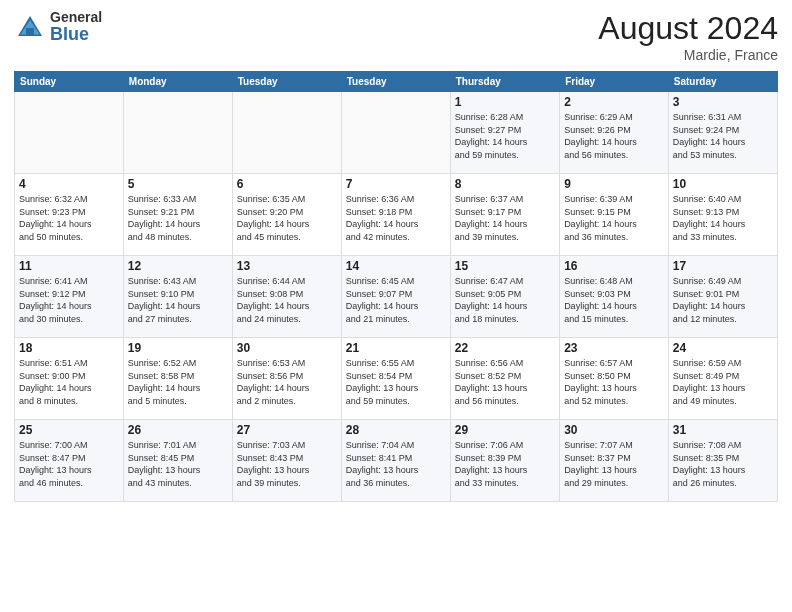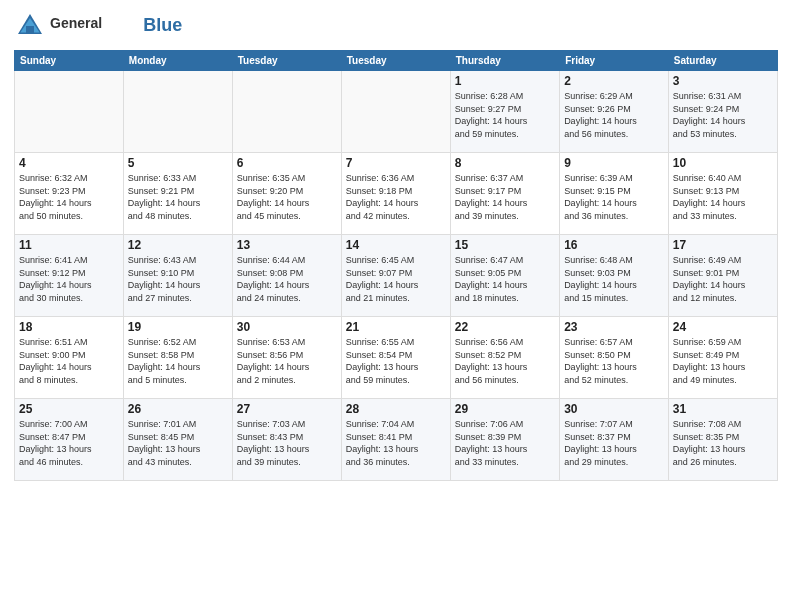--- a/index.html
+++ b/index.html
@@ -20,23 +20,22 @@
       justify-content: space-between;
       align-items: flex-start;
       margin-bottom: 8px;
     }
     .logo {
       display: flex;
       align-items: center;
     }
     .logo-text {
       display: flex;
-      flex-direction: row;
+      flex-direction: column;
       line-height: 1.1;
-      gap: 41px;
     }
     .logo-general {
       font-size: 14px;
       font-weight: bold;
       color: #333;
     }
     .logo-blue {
       font-size: 18px;
       font-weight: bold;
       color: #2e6da4;
@@ -112,20 +111,22 @@
         <polygon points="20,5 35,30 5,30" fill="#2e6da4"></polygon>
         <polygon points="20,10 32,28 8,28" fill="#4a9fd4"></polygon>
         <rect x="15" y="20" width="10" height="10" fill="#2e6da4"></rect>
       </svg>
       <div class="logo-text">
         <span class="logo-general">General</span>
         <span class="logo-blue">Blue</span>
       </div>
     </div>
     <div class="title-block">
+      <div class="month-title">August 2024</div>
+      <div class="location">Mardie, France</div>
     </div>
   </div>
 
   <table class="calendar">
     <thead>
       <tr>
       <th>Sunday</th>
           <th>Monday</th>
           <th>Tuesday</th>
           <th>Tuesday</th>

